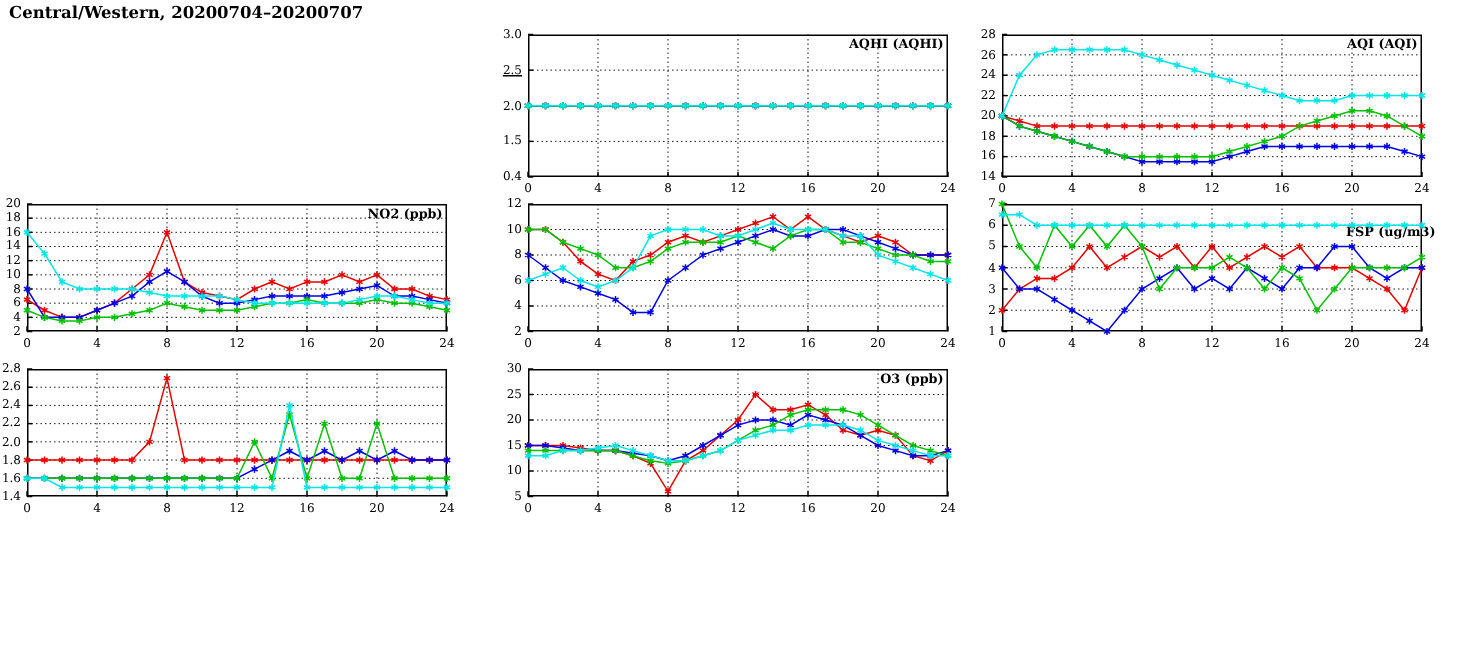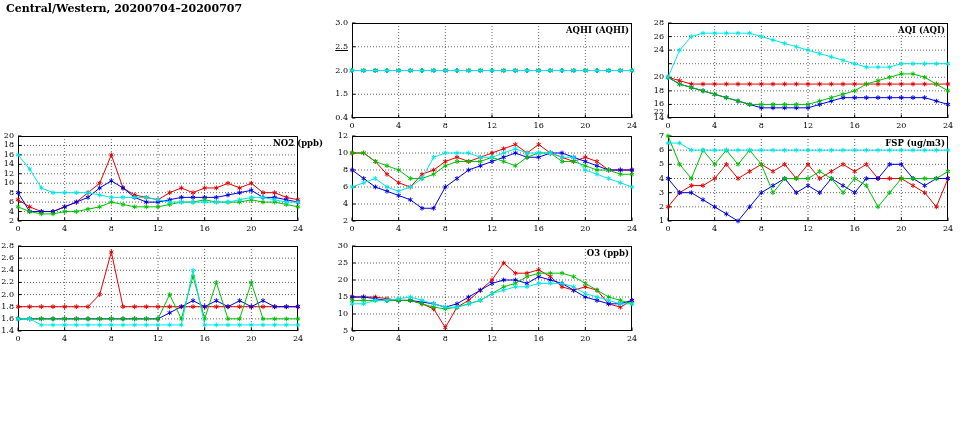--- a/index.html
+++ b/index.html
@@ -293,35 +293,35 @@
         <path d="M901.3333333333334,61.31428571428572L901.3333333333334,66.11428571428571M899.2548723642507,62.51428571428571L903.4117943024161,64.91428571428571M899.2548723642507,64.91428571428571L903.4117943024161,62.51428571428572" stroke="#00e6e6" stroke-width="1" fill="none"></path>
         <path d="M913,61.31428571428572L913,66.11428571428571M910.9215390309173,62.51428571428571L915.0784609690827,64.91428571428571M910.9215390309173,64.91428571428571L915.0784609690827,62.51428571428572" stroke="#00e6e6" stroke-width="1" fill="none"></path>
         <path d="M924.6666666666666,61.31428571428572L924.6666666666666,66.11428571428571M922.5882056975839,62.51428571428571L926.7451276357493,64.91428571428571M922.5882056975839,64.91428571428571L926.7451276357493,62.51428571428572" stroke="#00e6e6" stroke-width="1" fill="none"></path>
         <path d="M936.3333333333334,61.31428571428572L936.3333333333334,66.11428571428571M934.2548723642507,62.51428571428571L938.4117943024161,64.91428571428571M934.2548723642507,64.91428571428571L938.4117943024161,62.51428571428572" stroke="#00e6e6" stroke-width="1" fill="none"></path>
         <path d="M948,61.31428571428572L948,66.11428571428571M945.9215390309173,62.51428571428571L950.0784609690827,64.91428571428571M945.9215390309173,64.91428571428571L950.0784609690827,62.51428571428572" stroke="#00e6e6" stroke-width="1" fill="none"></path>
       </svg>
       <div class="tick-label ylab" style="left: 622px; width: 42px; top: 113px;">14</div>
       <div class="tick-label ylab" style="left: 622px; width: 42px; top: 99.4286px;">16</div>
       <div class="tick-label ylab" style="left: 622px; width: 42px; top: 85.8571px;">18</div>
       <div class="tick-label ylab" style="left: 622px; width: 42px; top: 72.2857px;">20</div>
-      <div class="tick-label ylab" style="left: 622px; width: 42px; top: 58.7143px; margin-top: 48px;">22</div>
+      <div class="tick-label ylab" style="left: 622px; width: 42px; top: 58.7143px;">22</div>
       <div class="tick-label ylab" style="left: 622px; width: 42px; top: 45.1429px;">24</div>
       <div class="tick-label ylab" style="left: 622px; width: 42px; top: 31.5714px;">26</div>
       <div class="tick-label ylab" style="left: 622px; width: 42px; top: 18px;">28</div>
       <div class="tick-label xlab" style="left: 656px; width: 24px; top: 121px;">0</div>
       <div class="tick-label xlab" style="left: 702.667px; width: 24px; top: 121px;">4</div>
       <div class="tick-label xlab" style="left: 749.333px; width: 24px; top: 121px;">8</div>
       <div class="tick-label xlab" style="left: 796px; width: 24px; top: 121px;">12</div>
       <div class="tick-label xlab" style="left: 842.667px; width: 24px; top: 121px;">16</div>
       <div class="tick-label xlab" style="left: 889.333px; width: 24px; top: 121px;">20</div>
       <div class="tick-label xlab" style="left: 936px; width: 24px; top: 121px;">24</div>
     </div>
     <div class="panel" style="left: 0px; top: 0px; width: 975px; height: 447px; pointer-events: none;">
       <div class="plotbox" style="left: 18px; top: 136px; width: 280px; height: 85px;"></div>
-      <div class="panel-title" style="left: 18px; width: 277px; top: 138px; padding-left: 28px;">NO2 (ppb)</div>
+      <div class="panel-title" style="left: 18px; width: 277px; top: 138px;">NO2 (ppb)</div>
       <svg width="975" height="447" style="position: absolute; left: 0px; top: 0px;">
         <line x1="18" x2="298" y1="211.55555555555554" y2="211.55555555555554" stroke="#000" stroke-width="0.6" stroke-dasharray="1,2"></line>
         <line x1="18" x2="298" y1="202.11111111111111" y2="202.11111111111111" stroke="#000" stroke-width="0.6" stroke-dasharray="1,2"></line>
         <line x1="18" x2="298" y1="192.66666666666666" y2="192.66666666666666" stroke="#000" stroke-width="0.6" stroke-dasharray="1,2"></line>
         <line x1="18" x2="298" y1="183.22222222222223" y2="183.22222222222223" stroke="#000" stroke-width="0.6" stroke-dasharray="1,2"></line>
         <line x1="18" x2="298" y1="173.77777777777777" y2="173.77777777777777" stroke="#000" stroke-width="0.6" stroke-dasharray="1,2"></line>
         <line x1="18" x2="298" y1="164.33333333333334" y2="164.33333333333334" stroke="#000" stroke-width="0.6" stroke-dasharray="1,2"></line>
         <line x1="18" x2="298" y1="154.88888888888889" y2="154.88888888888889" stroke="#000" stroke-width="0.6" stroke-dasharray="1,2"></line>
         <line x1="18" x2="298" y1="145.44444444444446" y2="145.44444444444446" stroke="#000" stroke-width="0.6" stroke-dasharray="1,2"></line>
         <line y1="136" y2="221" x1="64.66666666666666" x2="64.66666666666666" stroke="#000" stroke-width="0.6" stroke-dasharray="1,2"></line>
@@ -608,21 +608,21 @@
       <div class="tick-label xlab" style="left: 340px; width: 24px; top: 224px;">0</div>
       <div class="tick-label xlab" style="left: 386.667px; width: 24px; top: 224px;">4</div>
       <div class="tick-label xlab" style="left: 433.333px; width: 24px; top: 224px;">8</div>
       <div class="tick-label xlab" style="left: 480px; width: 24px; top: 224px;">12</div>
       <div class="tick-label xlab" style="left: 526.667px; width: 24px; top: 224px;">16</div>
       <div class="tick-label xlab" style="left: 573.333px; width: 24px; top: 224px;">20</div>
       <div class="tick-label xlab" style="left: 620px; width: 24px; top: 224px;">24</div>
     </div>
     <div class="panel" style="left: 0px; top: 0px; width: 975px; height: 447px; pointer-events: none;">
       <div class="plotbox" style="left: 668px; top: 136px; width: 280px; height: 85px;"></div>
-      <div class="panel-title" style="left: 668px; width: 277px; top: 138px;">FSP (ug/m3)</div>
+      <div class="panel-title" style="left: 668px; width: 277px; top: 150px; padding-left: 12px;">FSP (ug/m3)</div>
       <svg width="975" height="447" style="position: absolute; left: 0px; top: 0px;">
         <line x1="668" x2="948" y1="206.83333333333334" y2="206.83333333333334" stroke="#000" stroke-width="0.6" stroke-dasharray="1,2"></line>
         <line x1="668" x2="948" y1="192.66666666666666" y2="192.66666666666666" stroke="#000" stroke-width="0.6" stroke-dasharray="1,2"></line>
         <line x1="668" x2="948" y1="178.5" y2="178.5" stroke="#000" stroke-width="0.6" stroke-dasharray="1,2"></line>
         <line x1="668" x2="948" y1="164.33333333333334" y2="164.33333333333334" stroke="#000" stroke-width="0.6" stroke-dasharray="1,2"></line>
         <line x1="668" x2="948" y1="150.16666666666666" y2="150.16666666666666" stroke="#000" stroke-width="0.6" stroke-dasharray="1,2"></line>
         <line y1="136" y2="221" x1="714.6666666666666" x2="714.6666666666666" stroke="#000" stroke-width="0.6" stroke-dasharray="1,2"></line>
         <line y1="136" y2="221" x1="761.3333333333334" x2="761.3333333333334" stroke="#000" stroke-width="0.6" stroke-dasharray="1,2"></line>
         <line y1="136" y2="221" x1="808" x2="808" stroke="#000" stroke-width="0.6" stroke-dasharray="1,2"></line>
         <line y1="136" y2="221" x1="854.6666666666666" x2="854.6666666666666" stroke="#000" stroke-width="0.6" stroke-dasharray="1,2"></line>

